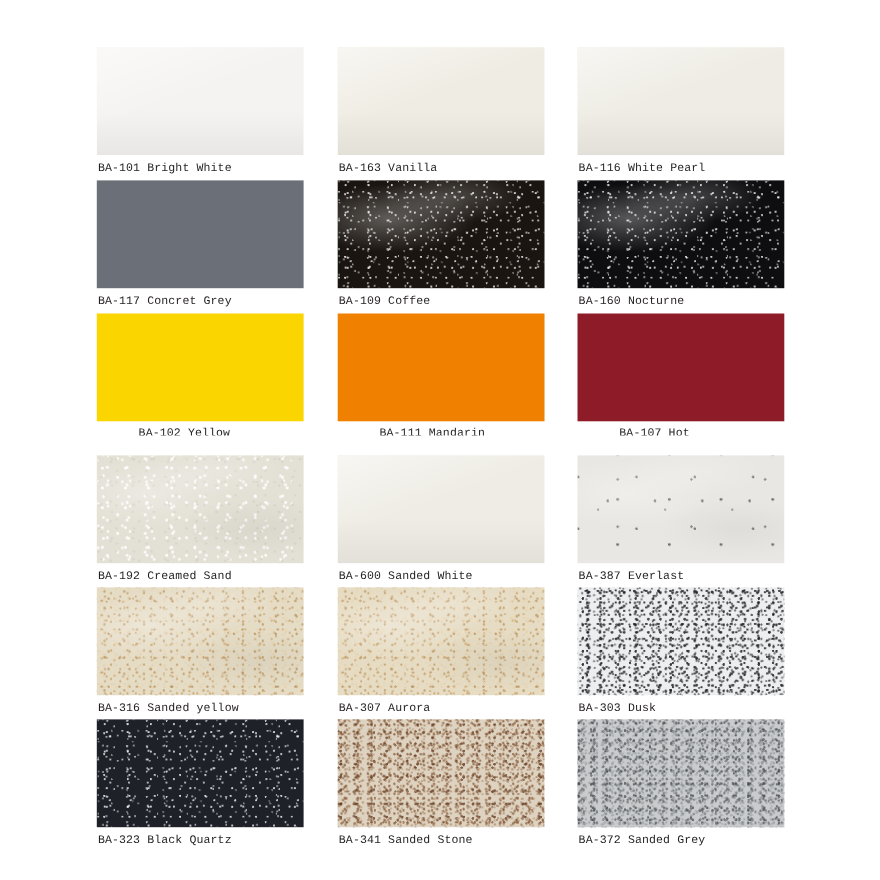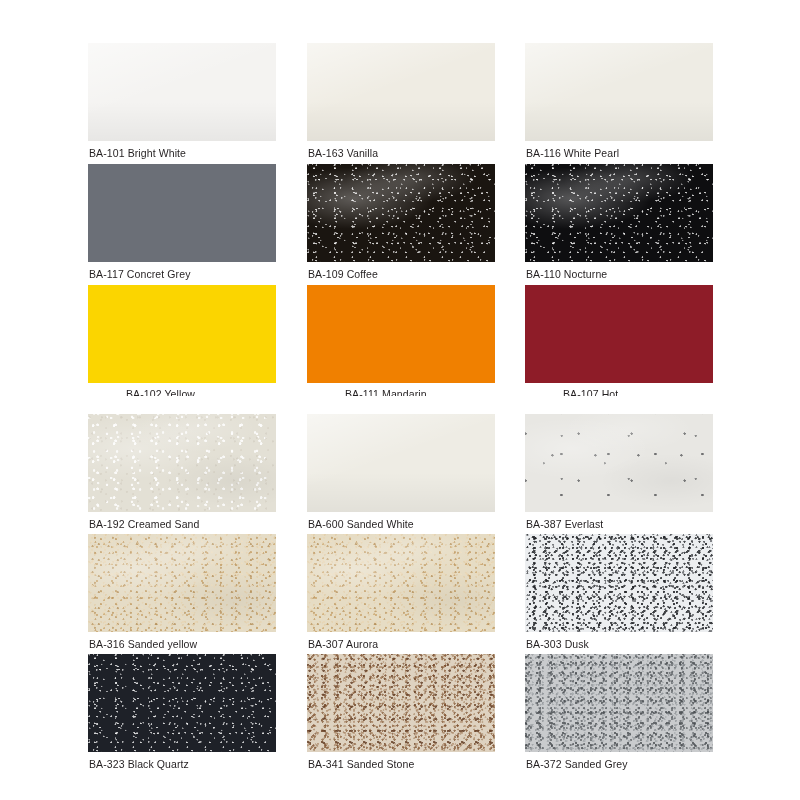--- a/index.html
+++ b/index.html
@@ -16,20 +16,21 @@
     overflow: hidden;
     position: relative;
   }
 
   #chart {
     position: absolute;
     left: 0;
     top: 0;
     width: 800px;
     height: 654px;
+    font-family: Liberation Mono, monospace;
   }
 
   
   .block {
     position: absolute;
   }
   .swatch {
     position: absolute;
     left: 0;
     top: 0;
@@ -278,21 +279,21 @@
     <div class="block" style="left: 307px; top: 164px;">
       <div class="swatch" style="background-color: rgb(26, 21, 16);">
         <div class="tex t-sparkle-light t-mottle"></div>
       </div>
       <div class="caption">BA-109 Coffee</div>
     </div>
     <div class="block" style="left: 525px; top: 164px;">
       <div class="swatch" style="background-color: rgb(14, 14, 16);">
         <div class="tex t-sparkle-light t-mottle"></div>
       </div>
-      <div class="caption">BA-110 Nocturne</div>
+      <div class="caption">BA-160 Nocturne</div>
     </div>
     <div class="block clipped" style="left: 88px; top: 285px;">
       <div class="swatch" style="background-color: rgb(251, 213, 0);">
         <div class="tex t-solid"></div>
       </div>
       <div class="caption">BA-102 Yellow</div>
     </div>
     <div class="block clipped" style="left: 307px; top: 285px;">
       <div class="swatch" style="background-color: rgb(240, 128, 0);">
         <div class="tex t-solid"></div>

